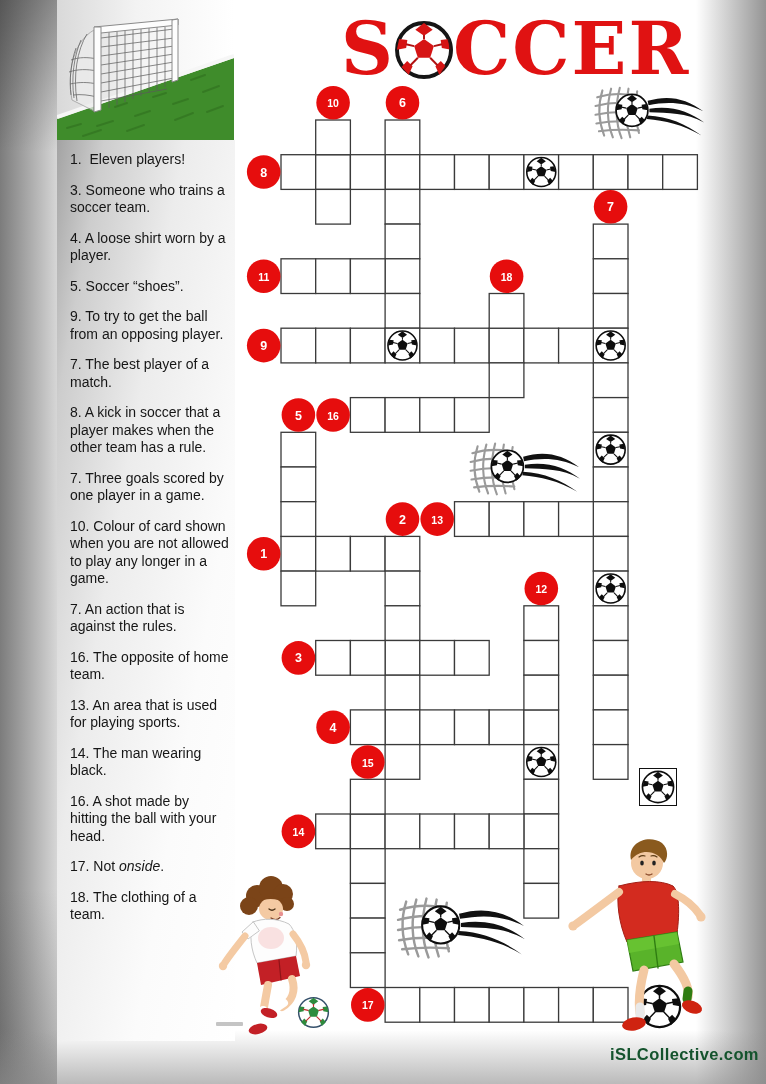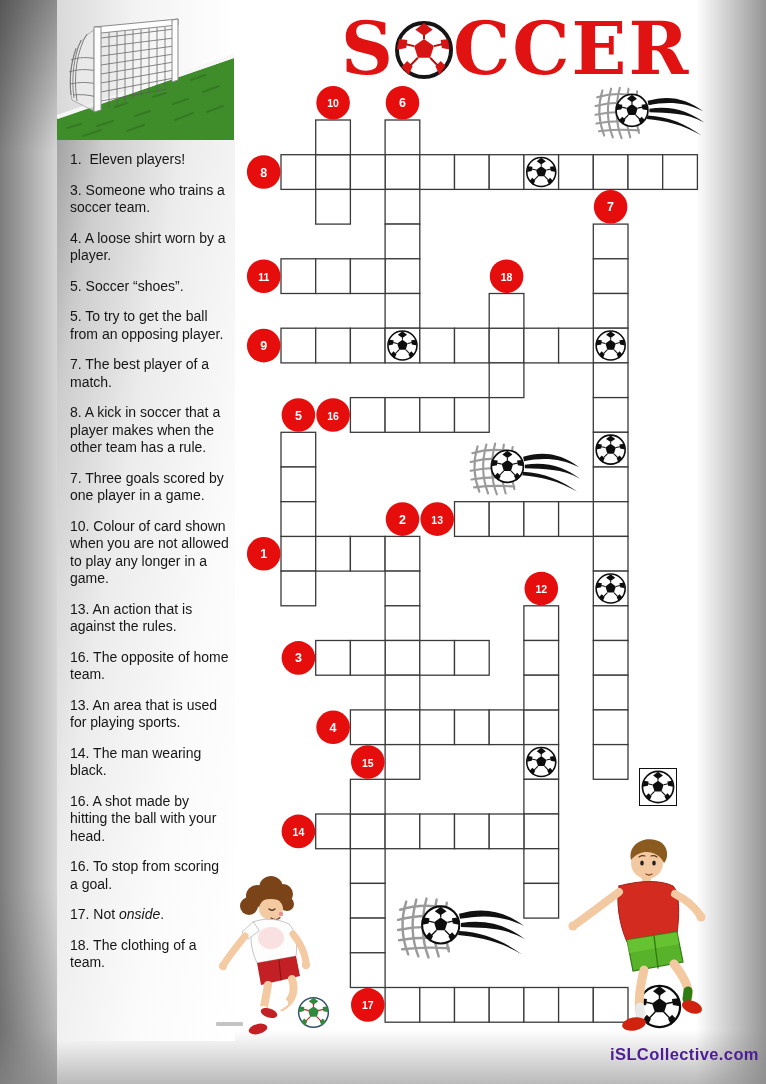--- a/index.html
+++ b/index.html
@@ -29,21 +29,21 @@
   .flyball{position:absolute;}
   .fb-top{left:592px;top:84px;width:113px;height:58px;}
   .fb-mid{left:466px;top:441px;width:116px;height:56px;}
   .fb-bot{left:394px;top:894px;width:132px;height:68px;}
   .framed-ball{position:absolute;left:639px;top:768px;width:34px;height:34px;
     border:1.6px solid #111;background:#fff;padding:1px;}
   .framed-ball svg{width:100%;height:100%;display:block;}
   .player-left{position:absolute;left:213px;top:876px;width:120px;height:162px;}
   .player-right{position:absolute;left:549px;top:830px;width:158px;height:208px;}
   .watermark{position:absolute;left:610px;top:1045px;font-size:16.5px;font-weight:700;
-    color:#4c1d95;letter-spacing:.4px;}
+    color:#14532d;letter-spacing:.4px;}
   .defs-hidden{position:absolute;width:0;height:0;overflow:hidden;}
 </style>
 </head>
 <body>
 
 <svg class="defs-hidden" aria-hidden="true">
   <defs>
     <symbol id="ball" viewBox="0 0 40 40">
       <circle cx="20" cy="20" r="18.3" fill="#ffffff" stroke="#0d0d0d" stroke-width="2"></circle>
       <g fill="#0d0d0d">
@@ -181,31 +181,30 @@
     <polygon points="37,27 121,19 121,25 44,33" fill="#fdfdfd" stroke="#8a8a8a" stroke-width="1"></polygon>
     <polygon points="37,27 44,27 44,110 37,112" fill="#fdfdfd" stroke="#8a8a8a" stroke-width="1"></polygon>
     <polygon points="115,20 121,19 121,80 115,82" fill="#fdfdfd" stroke="#8a8a8a" stroke-width="1"></polygon>
   </svg>
 
   <div class="clues-panel" id="clues">
       <p class="clue">1.&nbsp; Eleven players!</p>
       <p class="clue">3. Someone who trains a soccer team.</p>
       <p class="clue">4. A loose shirt worn by a player.</p>
       <p class="clue">5. Soccer “shoes”.</p>
-      <p class="clue">5. To try to get the ball from an opposing player.</p>
+      <p class="clue">9. To try to get the ball from an opposing player.</p>
       <p class="clue">7. The best player of a match.</p>
       <p class="clue">8. A kick in soccer that a player makes when the other team has a rule.</p>
       <p class="clue">7. Three goals scored by one player in a game.</p>
       <p class="clue">10. Colour of card shown when you are not allowed to play any longer in a game.</p>
-      <p class="clue">13. An action that is against the rules.</p>
+      <p class="clue">7. An action that is against the rules.</p>
       <p class="clue">16. The opposite of home team.</p>
       <p class="clue">13. An area that is used for playing sports.</p>
       <p class="clue">14. The man wearing black.</p>
       <p class="clue">16. A shot made by hitting the ball with your head.</p>
-      <p class="clue">16. To stop from scoring a goal.</p>
       <p class="clue">17. Not <i>onside</i>.</p>
       <p class="clue">18. The clothing of a team.</p>
     </div>
   <div class="tiny-credit"></div>
 
   <h1 class="title">
     <span>S</span>
       <svg class="title-ball" viewBox="0 0 40 40">
         <use href="#ball-red"></use>
       </svg>

